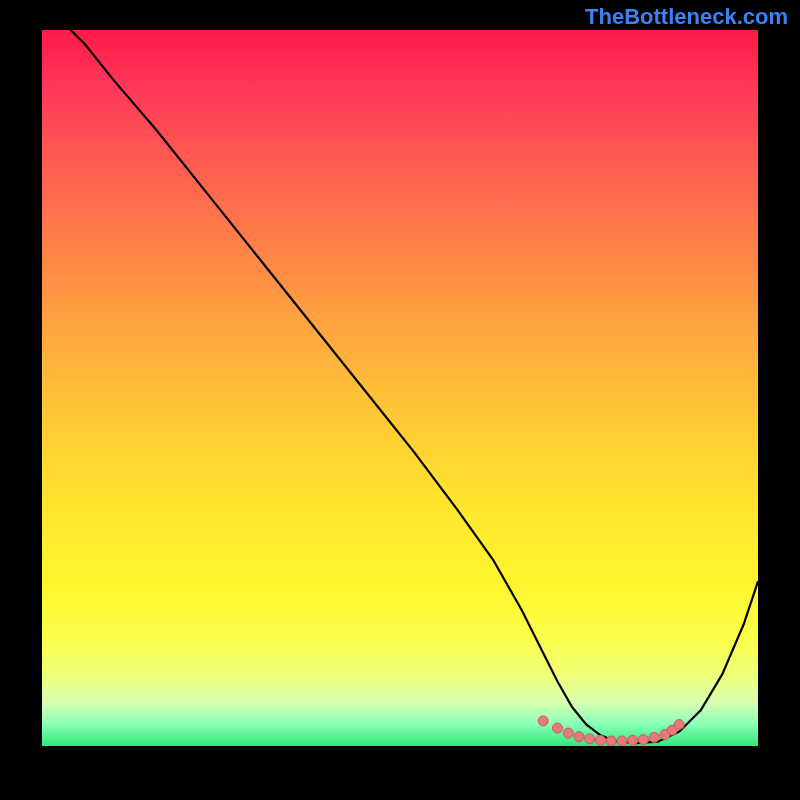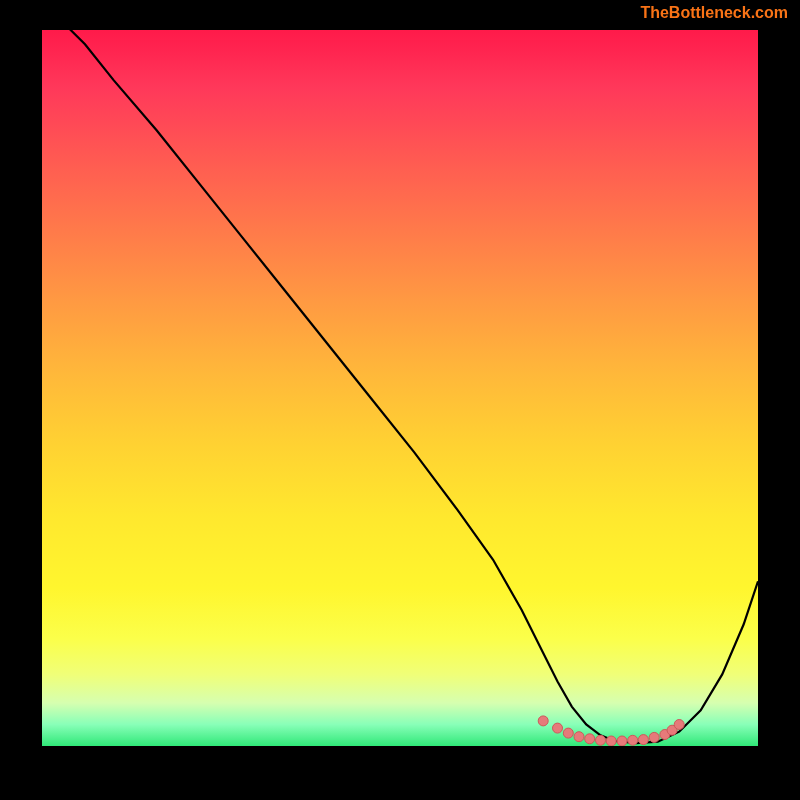--- a/index.html
+++ b/index.html
@@ -8,22 +8,22 @@
     height: 800px;
     background: #000;
     position: relative;
     font-family: Arial, sans-serif;
     overflow: hidden;
   }
   .watermark {
     position: absolute;
     top: 4px;
     right: 12px;
-    color: #f97316;
-    font-size: 16px;
+    color: #3b82f6;
+    font-size: 22px;
     font-weight: bold;
     z-index: 10;
   }
   .plot-area {
     position: absolute;
     left: 42px;
     top: 30px;
     width: 716px;
     height: 716px;
     background: linear-gradient(to bottom,

